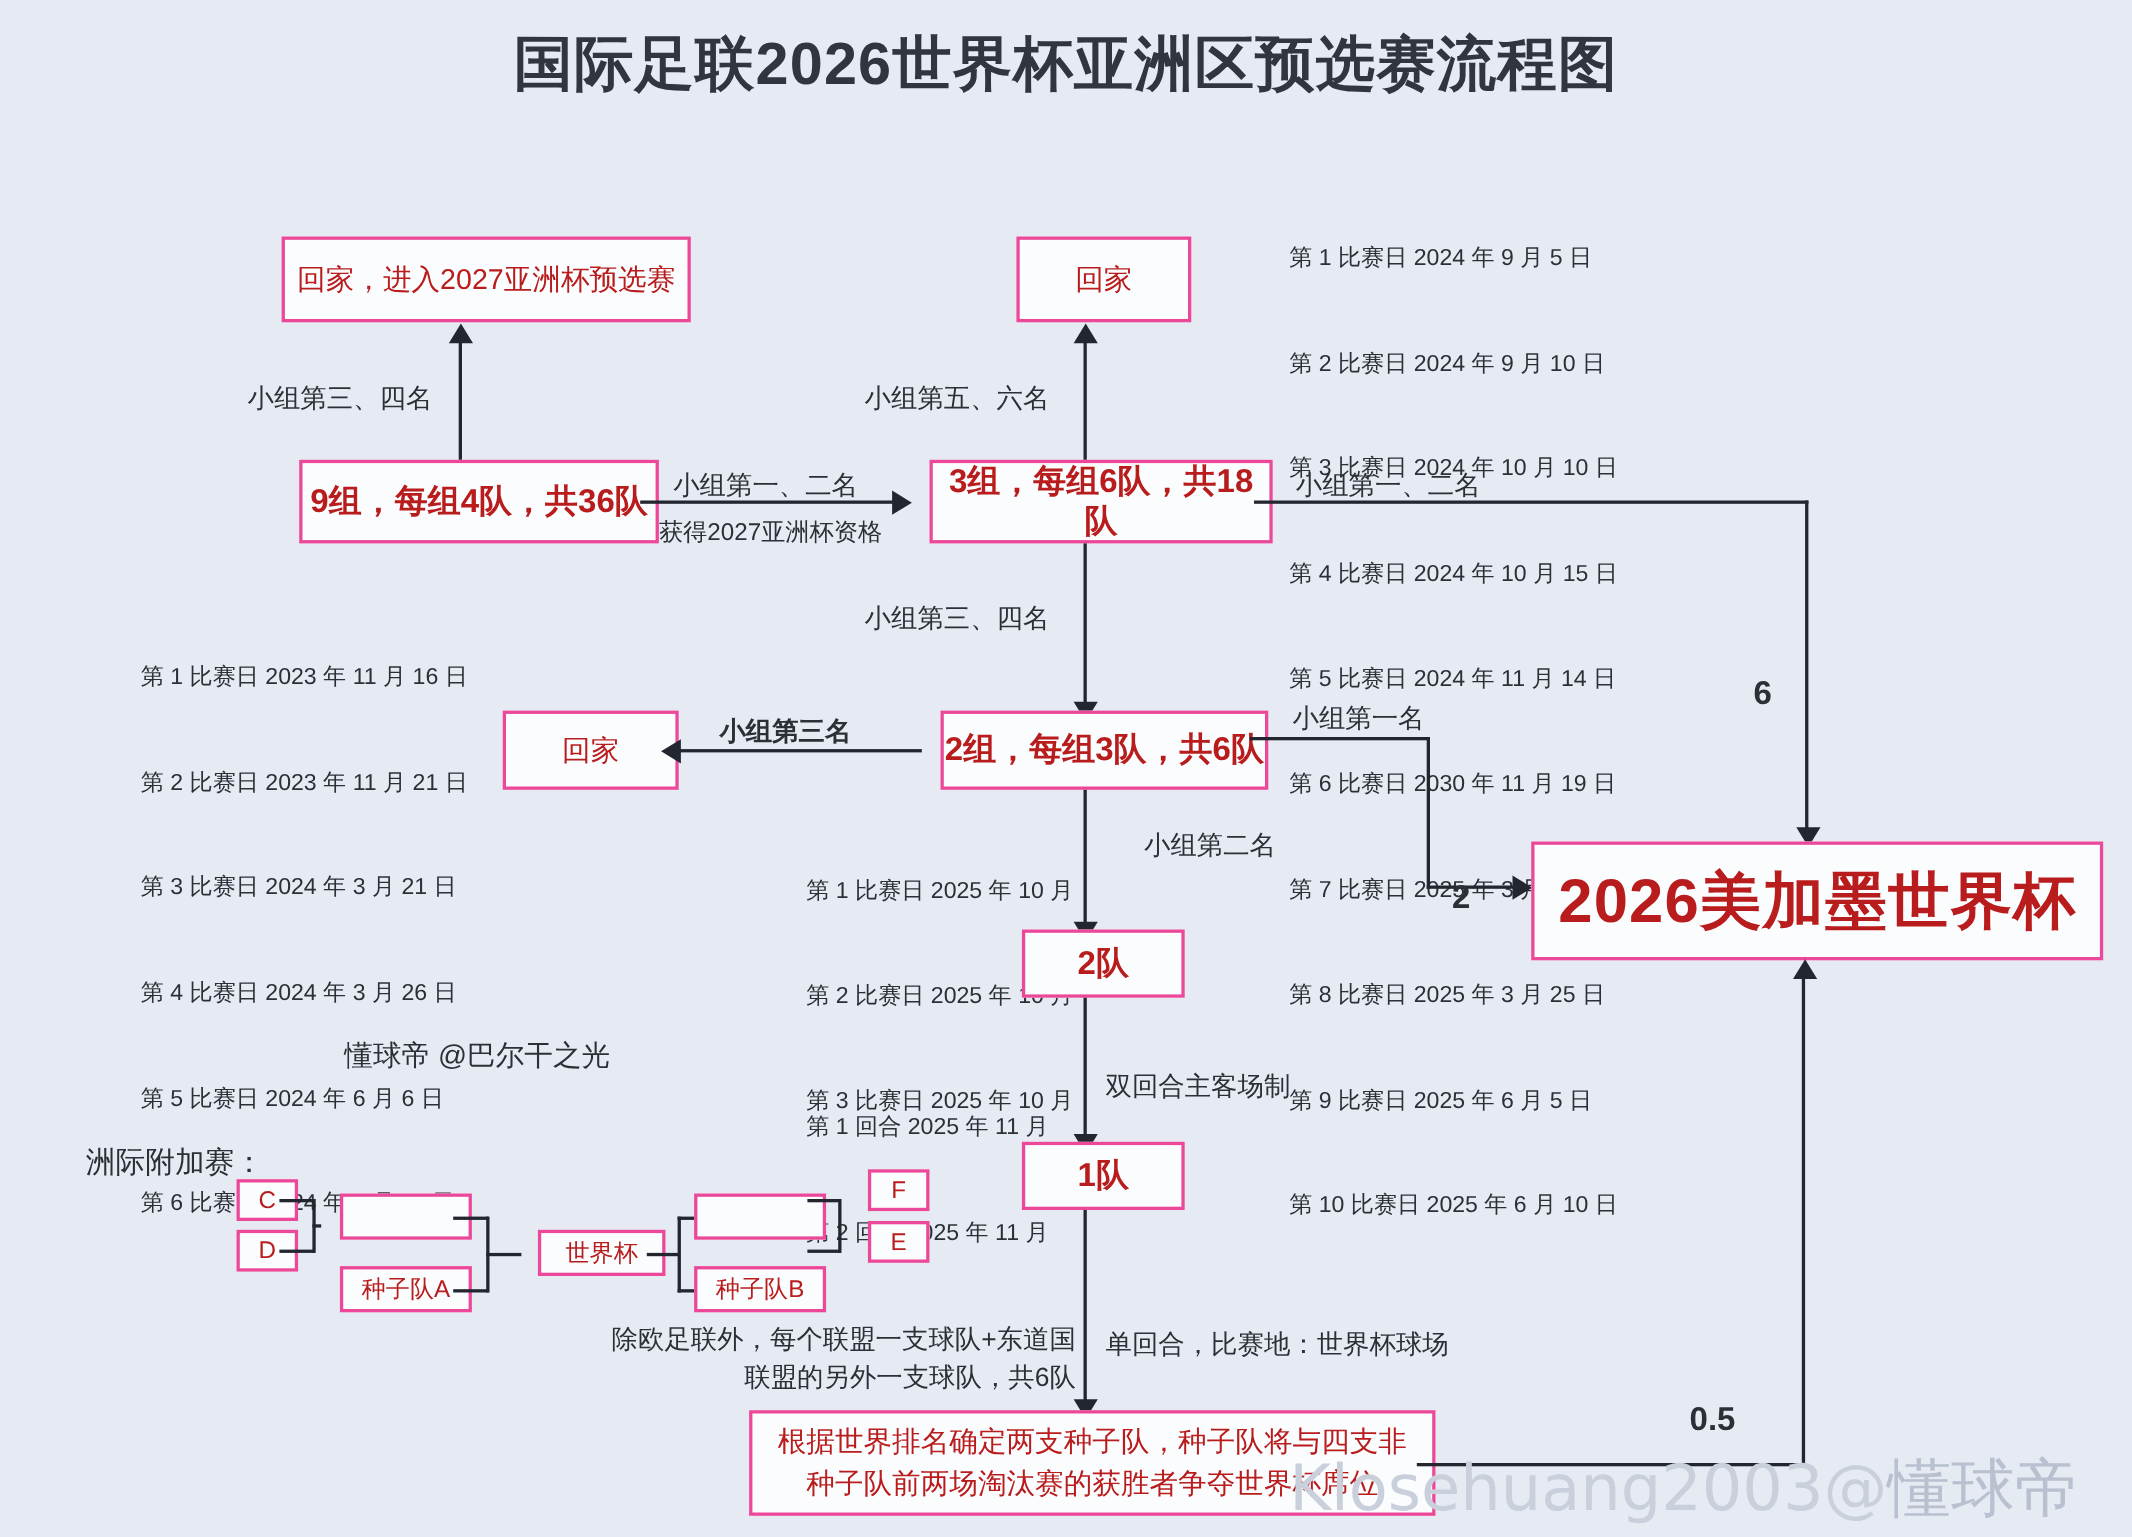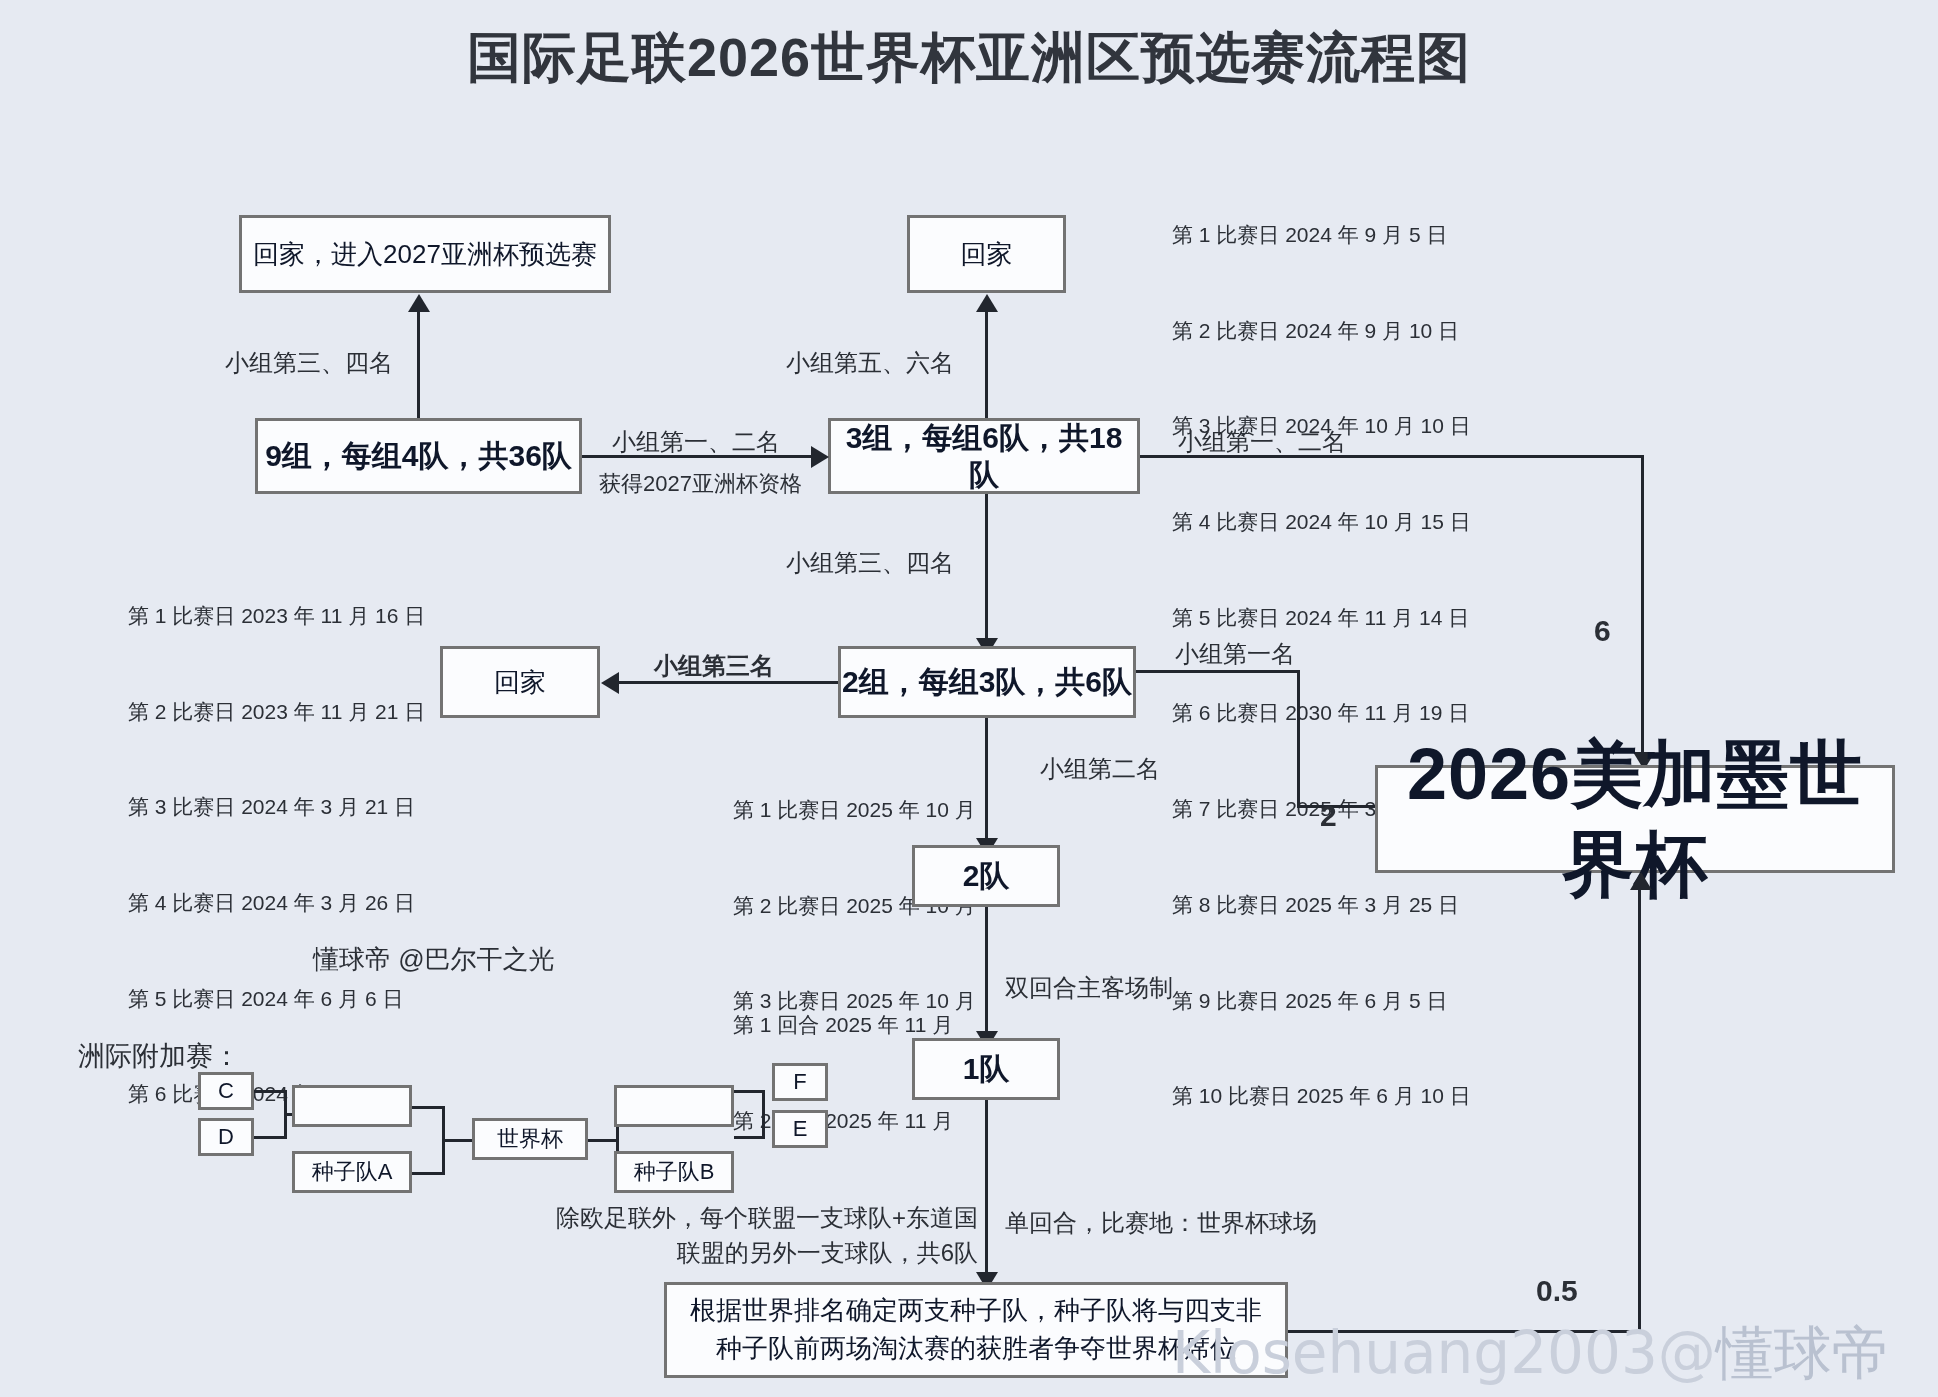--- a/index.html
+++ b/index.html
@@ -20,29 +20,30 @@
     font-size:54px;font-weight:bold;letter-spacing:1px;
     color:#31353d;
     white-space:nowrap;
   }
 
   
   .box{
     position:absolute;
     box-sizing:border-box;
     background:#fbfcfe;
-    border:3px solid #737373;
+    border:3px solid #ec4899;
     display:flex;align-items:center;justify-content:center;
     text-align:center;
     line-height:1.25;
-    color:#0f172a;
+    color:#b91c1c;
+    margin-left:17px;
   }
   .box.plain{font-size:26px;}
   .box.bold{font-weight:bold;font-size:30px;}
-  .box.huge{font-weight:bold;font-size:72px;letter-spacing:1px;}
+  .box.huge{font-weight:bold;font-size:56px;letter-spacing:1px;}
   .box.tiny{font-size:22px;border-width:3px;}
   .box.multiline{font-size:26px;padding:6px 14px;line-height:1.45;}
 
   
   .txt{
     position:absolute;
     white-space:pre;
     color:#2b2f36;
     line-height:1.52;
   }

